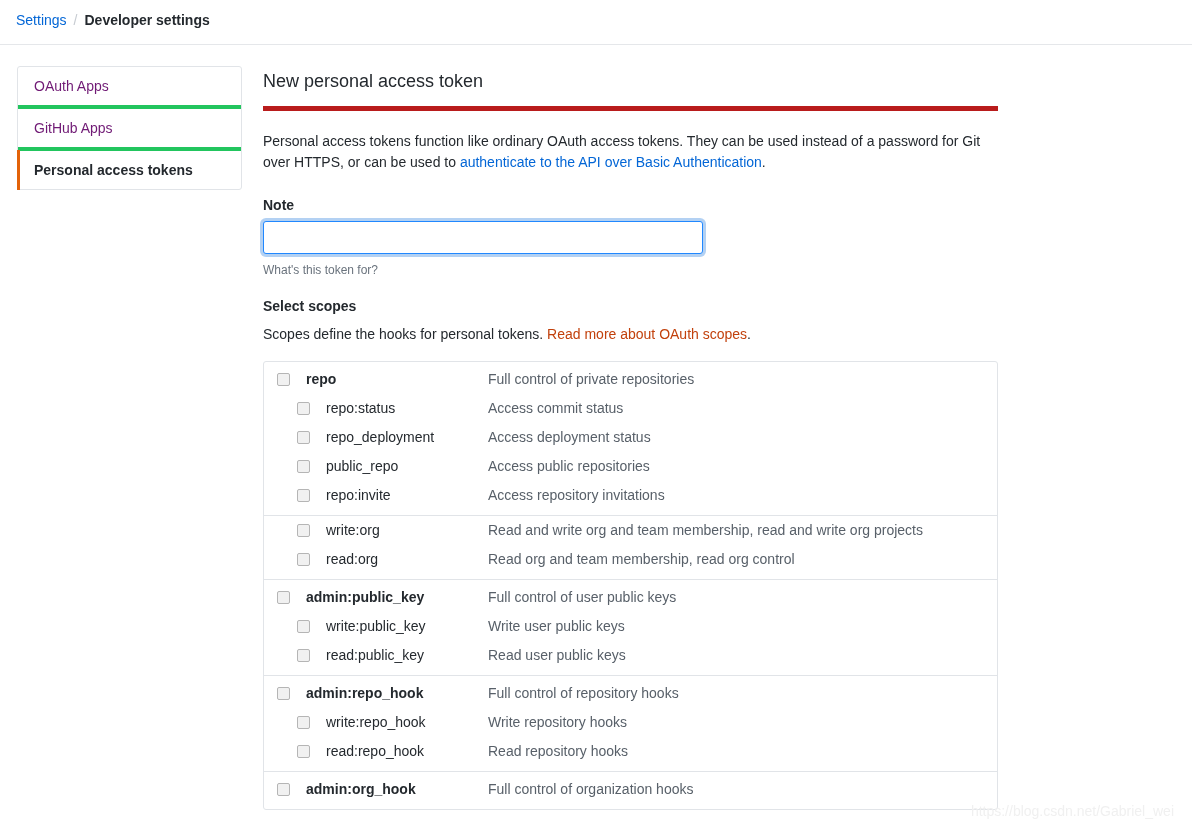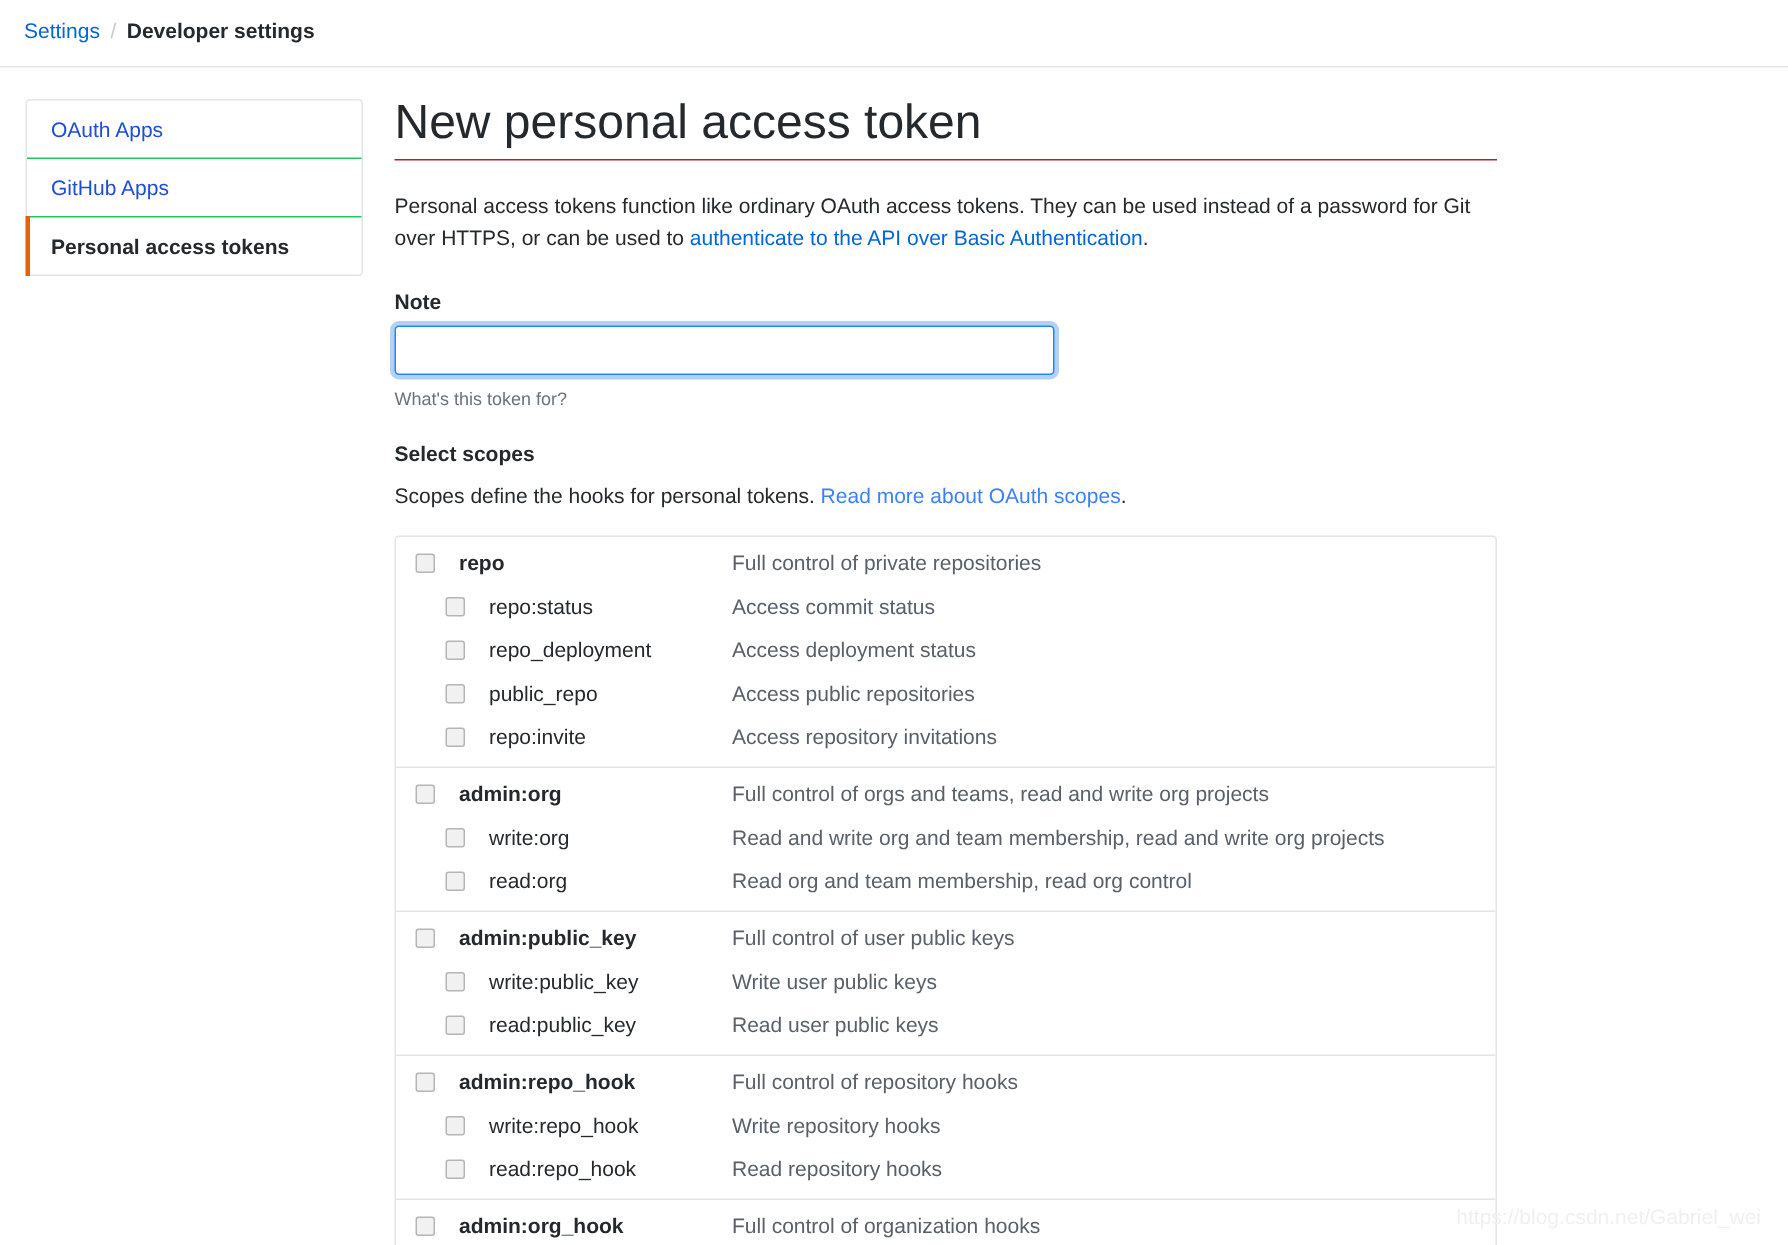--- a/index.html
+++ b/index.html
@@ -33,46 +33,46 @@
     width: 225px;
     border: 1px solid #e1e4e8;
     border-radius: 3px;
     background: #ffffff;
   }
   .side-item {
     position: relative;
     padding: 10px 16px;
     font-size: 14px;
     line-height: 18px;
-    border-bottom: 1px solid #22c55e;
-    color: #1d4ed8;
+    border-bottom: 4px solid #22c55e;
+    color: #701a75;
     cursor: pointer;
   }
   .side-item:last-child { border-bottom: none; }
   .side-item.selected {
     color: #24292e;
     font-weight: bold;
   }
   .side-item.selected::before {
     content: "";
     position: absolute;
     left: -1px; top: -1px; bottom: -1px;
     width: 3px;
     background: #e36209;
   }
 
   
   .main { position: absolute; left: 263px; top: 66px; width: 735px; }
   .page-title {
-    font-size: 32px;
+    font-size: 18px;
     font-weight: normal;
     line-height: 30px;
     margin: 0;
     padding-bottom: 10px;
-    border-bottom: 1px solid #b91c1c;
+    border-bottom: 5px solid #b91c1c;
     color: #24292e;
   }
   .intro {
     margin: 20px 0 0 0;
     font-size: 14px;
     line-height: 21px;
     color: #24292e;
     width: 735px;
   }
   .intro a { color: #0366d6; text-decoration: none; }
@@ -110,21 +110,21 @@
     font-size: 14px;
     font-weight: bold;
     line-height: 17px;
   }
   .section-sub {
     margin: 10px 0 0 0;
     font-size: 14px;
     line-height: 18px;
     color: #24292e;
   }
-  .section-sub a { color: #3b82f6; text-decoration: none; }
+  .section-sub a { color: #c2410c; text-decoration: none; }
 
   
   .scopes {
     margin-top: 18px;
     width: 735px;
     border: 1px solid #e1e4e8;
     border-radius: 3px;
     background: #ffffff;
     overflow: hidden;
   }
@@ -241,25 +241,20 @@
             <span class="scope-name">public_repo</span>
             <span class="scope-desc">Access public repositories</span>
           </div>
           <div class="scope-row child">
             <span class="cbox"></span>
             <span class="scope-name">repo:invite</span>
             <span class="scope-desc">Access repository invitations</span>
           </div>
         </div>
         <div class="scope-group">
-          <div class="scope-row parent">
-            <span class="cbox"></span>
-            <span class="scope-name">admin:org</span>
-            <span class="scope-desc">Full control of orgs and teams, read and write org projects</span>
-          </div>
           <div class="scope-row child">
             <span class="cbox"></span>
             <span class="scope-name">write:org</span>
             <span class="scope-desc">Read and write org and team membership, read and write org projects</span>
           </div>
           <div class="scope-row child">
             <span class="cbox"></span>
             <span class="scope-name">read:org</span>
             <span class="scope-desc">Read org and team membership, read org control</span>
           </div>

